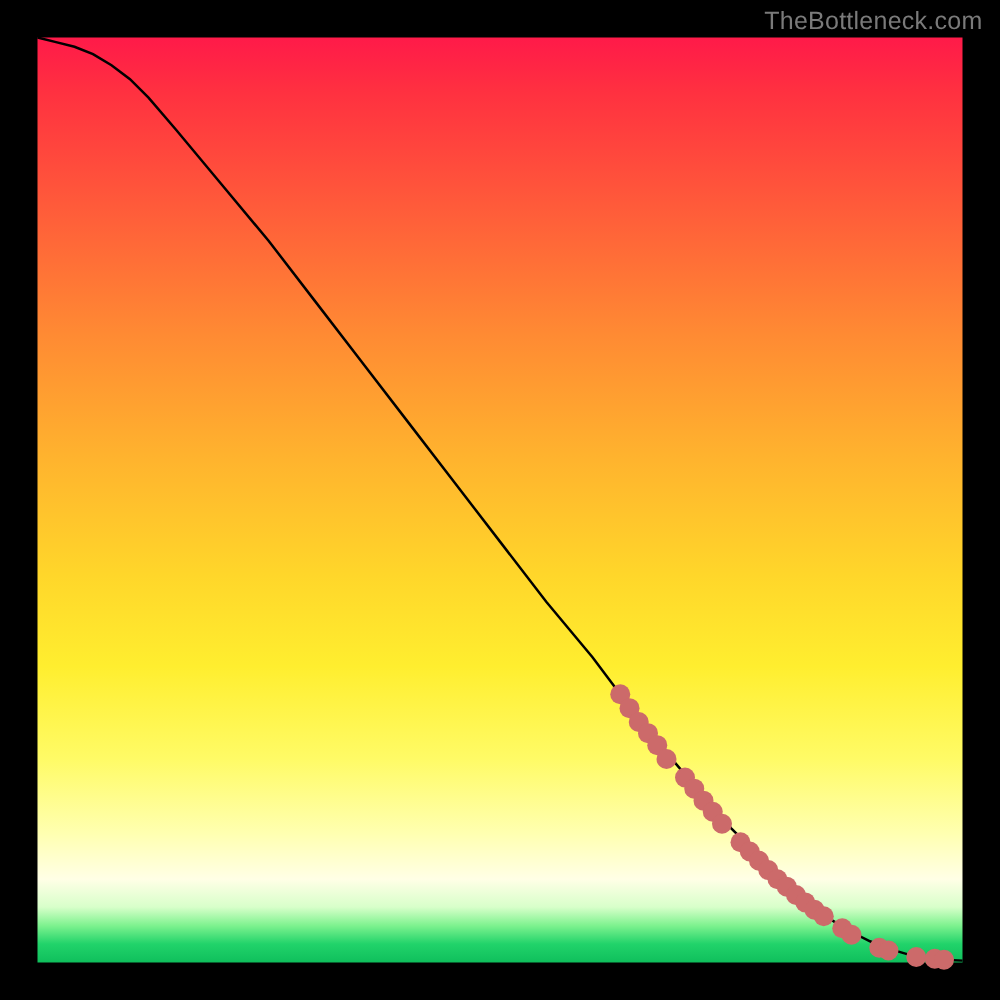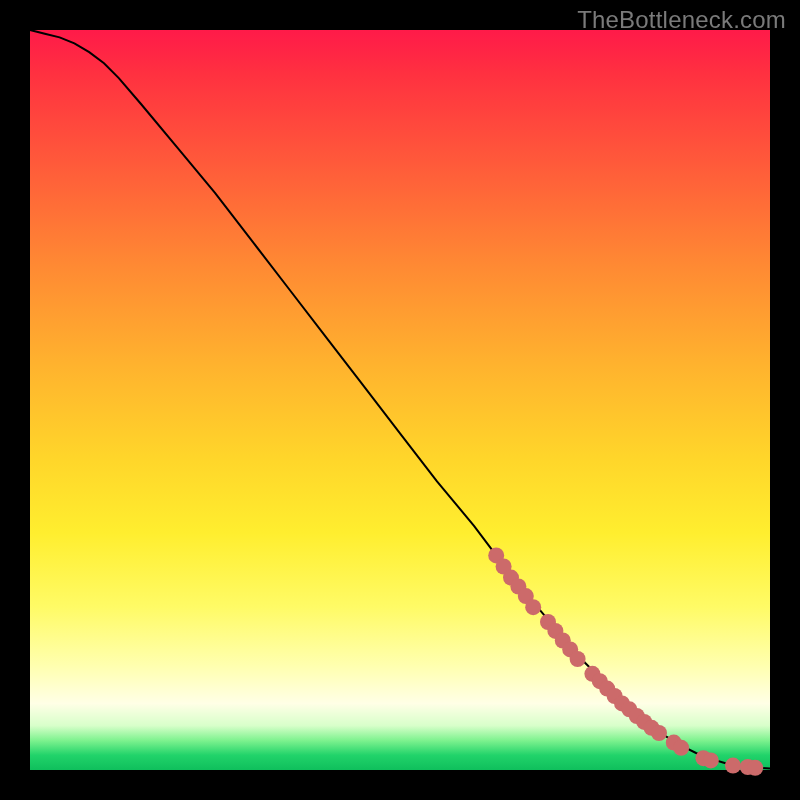--- a/index.html
+++ b/index.html
@@ -42,21 +42,21 @@
       #7ef28f 96%,
       #21d36a 98%,
       #0fbf5c 100%
     );
   }
   .watermark {
     position: absolute;
     top: 6px;
     right: 14px;
     color: #7a7a7a;
-    font-size: 24px;
+    font-size: 20px;
     letter-spacing: 0.2px;
     user-select: none;
   }
   svg.curve {
     position: absolute;
     left: 0;
     top: 0;
     width: 740px;
     height: 740px;
     overflow: visible;

